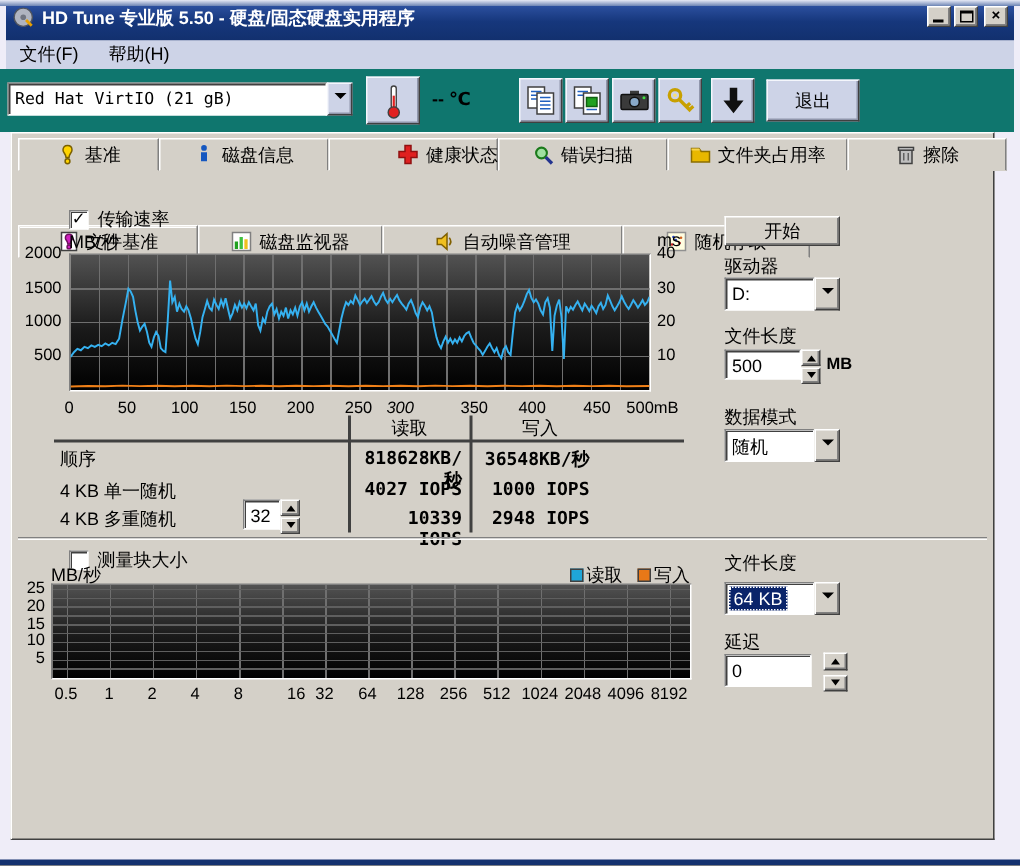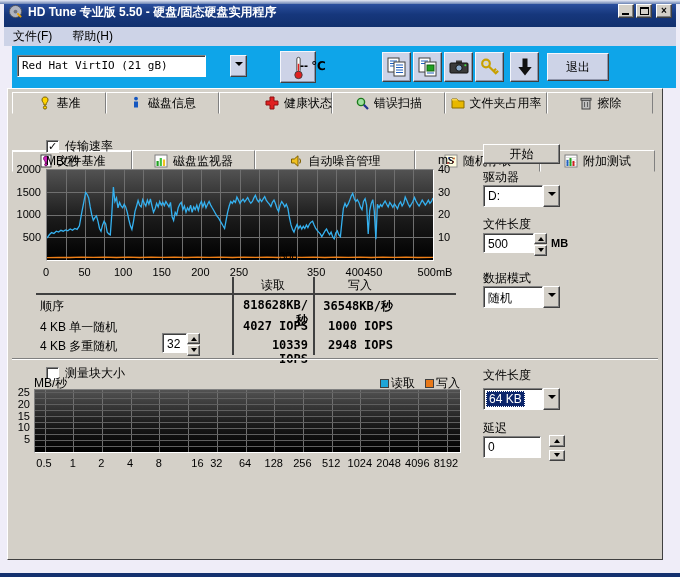--- a/index.html
+++ b/index.html
@@ -26,23 +26,23 @@
     position:relative; font-size:10px; font-weight:bold; line-height:12px; text-align:center; cursor:default; }
   .winbtn.close { margin-left:2px; }
   .glyph-min { position:absolute; left:3px; bottom:2px; width:7px; height:2px; background:#000; }
   .glyph-max { position:absolute; left:3px; top:2px; width:9px; height:8px;
     border:1px solid #000; border-top-width:2px; }
 
   
   .menubar { position:absolute; left:4px; top:27px; right:4px; height:19px;
     background:#CDD3E7; display:flex; align-items:center; gap:20px; padding:0 9px; }
   .menu-item { cursor:default; }
-  .toolbar { position:absolute; left:12px; top:46px; right:4px; height:42px; background:#0ea5e9; }
+  .toolbar { position:absolute; left:0; top:46px; right:4px; height:42px; background:#0f766e; }
   .raised { background:#CDD3E7; border:1px solid; border-color:#F4F6FC #404040 #404040 #F4F6FC;
-    box-shadow: inset -1px -1px 0 #9096AC; margin-left: 24px; }
+    box-shadow: inset -1px -1px 0 #9096AC; }
 
   .combo { position:absolute; display:flex; align-items:stretch; }
   .combo-text { flex:1; background:#fff; border:1px solid; border-color:#808080 #fff #fff #808080;
     box-shadow: inset 1px 1px 0 #404040; padding:3px 4px 0 4px; overflow:hidden; white-space:nowrap; }
   .combo-btn { width:17px; display:flex; align-items:center; justify-content:center; }
   .tri-down { width:0; height:0; border:4px solid transparent; border-top:4px solid #000; margin-top:4px; }
   .tri-up-s { width:0; height:0; border:3px solid transparent; border-bottom:4px solid #000; margin-bottom:2px; }
   .tri-down-s { width:0; height:0; border:3px solid transparent; border-top:4px solid #000; margin-top:2px; }
 
   .drive-combo { left:5px; top:9px; width:230px; height:22px; font-family:"DejaVu Sans Mono", monospace; font-size:11px; }
@@ -237,21 +237,21 @@
       </div>
       <div class="tab" style="width:113px;">
         <span class="ticon">
             <svg viewBox="0 0 14 14">
               <circle cx="6" cy="6" r="3.6" fill="#9FE0A0" stroke="#1B7A1B" stroke-width="1.4"></circle>
               <path d="M8.8 8.8L13 13" stroke="#23338F" stroke-width="2.2"></path>
             </svg>
           </span>
         <span>错误扫描</span>
       </div>
-      <div class="tab" style="width:102px;">
+      <div class="tab" style="width:120px;">
         <span class="ticon">
             <svg viewBox="0 0 14 14">
               <path d="M1 3h5l1.5 2H13v7H1z" fill="#E8B800" stroke="#8A6D00"></path>
               <path d="M1 3h5l1 1.4H1z" fill="#F7D44C"></path>
             </svg>
           </span>
         <span>文件夹占用率</span>
       </div>
       <div class="tab" style="width:106px;">
         <span class="ticon">
@@ -301,32 +301,20 @@
             <svg viewBox="0 0 14 14">
               <rect x="1" y="1" width="12" height="12" fill="#FFFDE0" stroke="#909090"></rect>
               <circle cx="4" cy="9" r=".9" fill="#D02020"></circle>
               <circle cx="6.5" cy="6" r=".9" fill="#2040C0"></circle>
               <circle cx="9" cy="8" r=".9" fill="#D02020"></circle>
               <circle cx="5" cy="4" r=".9" fill="#2040C0"></circle>
               <circle cx="10" cy="4.5" r=".9" fill="#D06020"></circle>
             </svg>
           </span>
         <span>随机存取</span>
-      </div>
-      <div class="tab" style="width:115px;">
-        <span class="ticon">
-            <svg viewBox="0 0 14 14">
-              <rect x="1" y="1" width="12" height="12" fill="#fff" stroke="#808080"></rect>
-              <path d="M2 3.5h10M2 6h10M2 8.5h10M2 11h10" stroke="#C8C8C8" stroke-width=".6"></path>
-              <rect x="2.5" y="6" width="2" height="6" fill="#2060C0"></rect>
-              <rect x="5.5" y="4" width="2" height="8" fill="#20A020"></rect>
-              <rect x="8.5" y="7" width="2" height="5" fill="#D02020"></rect>
-            </svg>
-          </span>
-        <span>附加测试</span>
       </div>
     </div>
 
     <div class="checkbox" style="left:38px; top:49px;">
       <span class="cb-box">✓</span>
       <span>传输速率</span>
     </div>
 
     <span class="label" style="left:38px; top:64px;">MB/秒</span>
     <span class="label" style="left:430px; top:64px;">ms</span>
@@ -502,24 +490,24 @@
       <span class="tick" style="left: 430px; top: 74px; width: 22px; text-align: left;">40</span>
       <span class="tick" style="left: 430px; top: 96.5px; width: 22px; text-align: left;">30</span>
       <span class="tick" style="left: 430px; top: 119px; width: 22px; text-align: left;">20</span>
       <span class="tick" style="left: 430px; top: 141.5px; width: 22px; text-align: left;">10</span>
       <span class="tick" style="left: 18px; top: 177px; width: 40px; text-align: center;">0</span>
       <span class="tick" style="left: 56.6px; top: 177px; width: 40px; text-align: center;">50</span>
       <span class="tick" style="left: 95.2px; top: 177px; width: 40px; text-align: center;">100</span>
       <span class="tick" style="left: 133.8px; top: 177px; width: 40px; text-align: center;">150</span>
       <span class="tick" style="left: 172.4px; top: 177px; width: 40px; text-align: center;">200</span>
       <span class="tick" style="left: 211px; top: 177px; width: 40px; text-align: center;">250</span>
-      <span class="tick" style="left: 249.6px; top: 161px; width: 40px; text-align: right;">300</span>
+      <span class="tick" style="left: 249.6px; top: 177px; width: 40px; text-align: left; font-style: italic;">300</span>
       <span class="tick" style="left: 288.2px; top: 177px; width: 40px; text-align: center;">350</span>
       <span class="tick" style="left: 326.8px; top: 177px; width: 40px; text-align: center;">400</span>
-      <span class="tick" style="left: 356px; top: 177px; width: 40px; ">450</span>
+      <span class="tick" style="left: 370px; top: 177px; width: 40px; text-align: center;">450</span>
       <span class="tick" style="left: 404px; top: 177px; width: 46px; text-align: center;">500mB</span>
       <span class="tick" style="left: 0px; top: 296.952px; width: 22px; text-align: right;">25</span>
       <span class="tick" style="left: 0px; top: 308.762px; width: 22px; text-align: right;">20</span>
       <span class="tick" style="left: 0px; top: 320.571px; width: 22px; text-align: right;">15</span>
       <span class="tick" style="left: 0px; top: 332.381px; width: 22px; text-align: right;">10</span>
       <span class="tick" style="left: 0px; top: 344.19px; width: 22px; text-align: right;">5</span>
       <span class="tick" style="left: 20px; top: 368px; width: 32px; text-align: center;">0.5</span>
       <span class="tick" style="left: 48.7143px; top: 368px; width: 32px; text-align: center;">1</span>
       <span class="tick" style="left: 77.4286px; top: 368px; width: 32px; text-align: center;">2</span>
       <span class="tick" style="left: 106.143px; top: 368px; width: 32px; text-align: center;">4</span>

